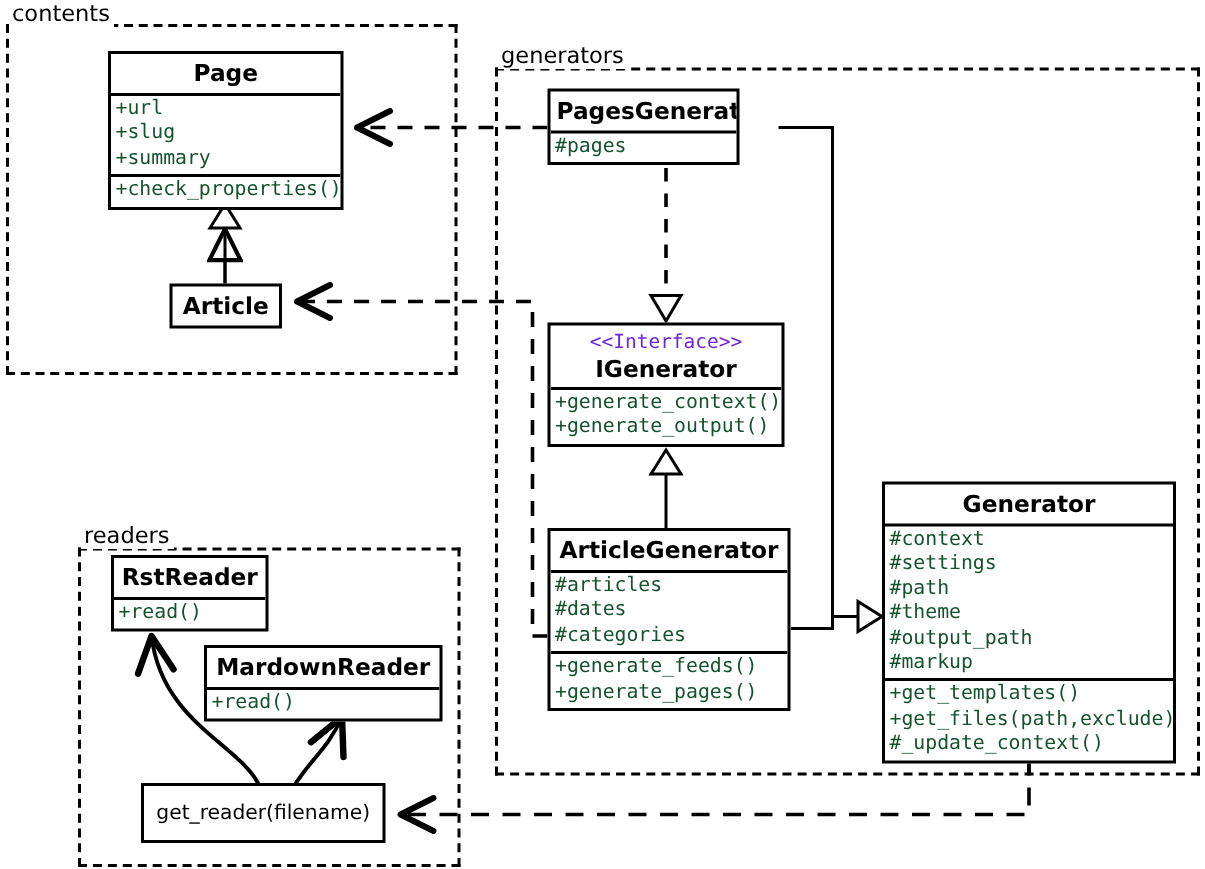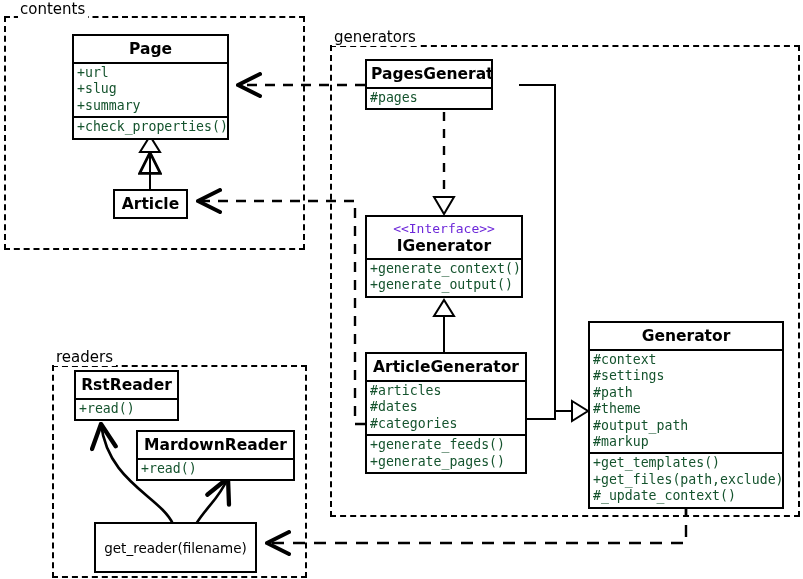--- a/index.html
+++ b/index.html
@@ -94,21 +94,21 @@
     color: #000;
     white-space: nowrap;
   }
 </style>
 </head>
 <body>
 
 <div id="canvas">
 
   <div class="package" style="left:4px; top:16px; width:301px; height:234px;"></div>
-  <div class="package-label" style="left:18px; top:0px;">contents</div>
+  <div class="package-label" style="left:6px; top:0px;">contents</div>
 
   <div class="package" style="left:330px; top:45px; width:470px; height:472px;"></div>
   <div class="package-label" style="left:332px; top:28px;">generators</div>
 
   <div class="package" style="left:52px; top:365px; width:255px; height:213px;"></div>
   <div class="package-label" style="left:54px; top:348px;">readers</div>
 
   <svg class="layer" viewBox="0 0 803 579">
     <defs>
       <marker id="hollowTri" viewBox="0 0 12 12" refX="11.5" refY="6" markerWidth="12" markerHeight="12" orient="auto">
@@ -218,17 +218,17 @@
     </div>
   </div>
 
   <div class="uml" style="left:136px; top:430px; width:159px;">
     <div class="name">MardownReader</div>
     <div class="sect">
       <div class="member">+read()</div>
     </div>
   </div>
 
-  <div class="plain-box" style="left:94px; top:522px; width:163px; height:51px;">
+  <div class="plain-box" style="left:94px; top:522px; width:163px; height:40px;">
     <span>get_reader(filename)</span>
   </div>
 
 </div>
 
 </body></html>

